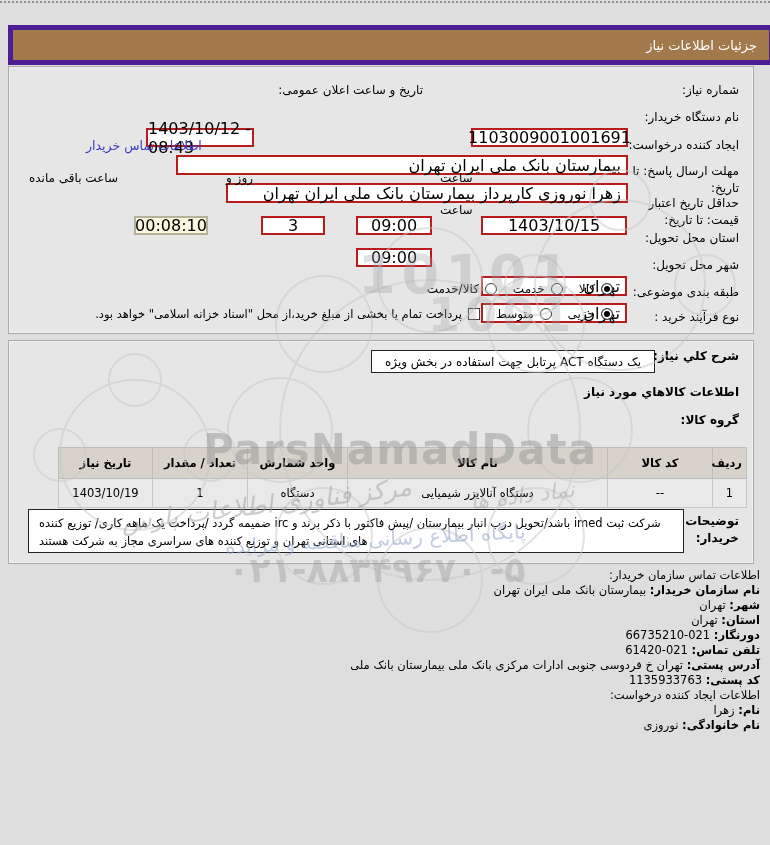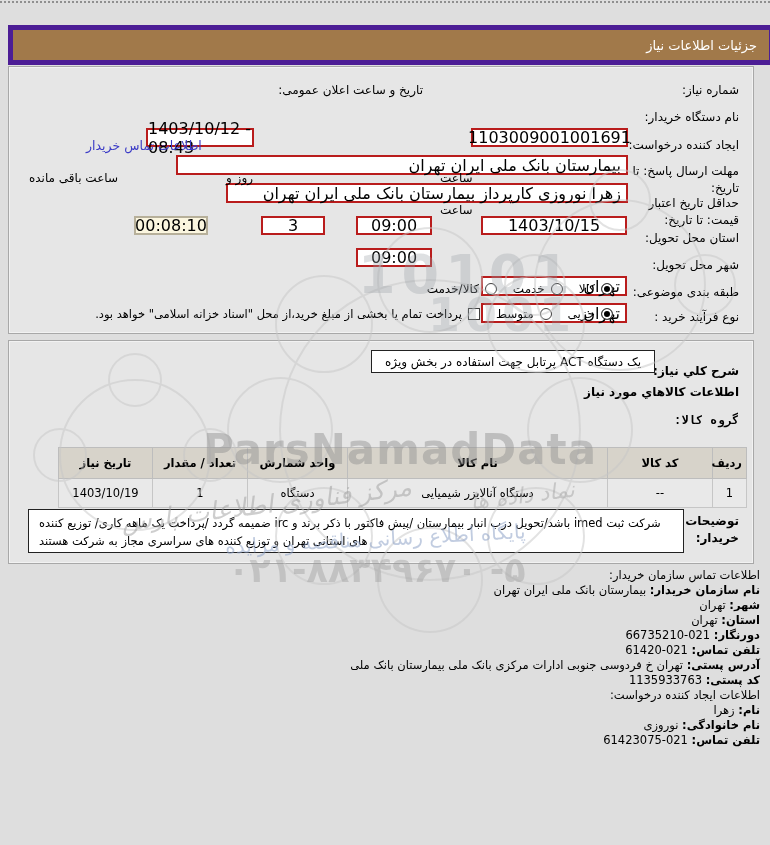--- a/index.html
+++ b/index.html
@@ -165,28 +165,28 @@
         <span>متوسط</span>
       </span>
       <span class="opt">
         <span class="checkbox"></span>
         <span class="small">پرداخت تمام یا بخشی از مبلغ خرید،از محل "اسناد خزانه اسلامی" خواهد بود.</span>
       </span>
     </div>
   </div>
 
   <div class="panel panel2">
-    <span class="lbl b" style="right:14px;top:23px;">شرح کلي نیاز:</span>
+    <span class="lbl b" style="right:14px;top:8px;">شرح کلي نیاز:</span>
     <div class="desc-box">
       <span>یک دستگاه ACT پرتابل جهت استفاده در بخش ویژه</span>
     </div>
 
     <span class="lbl b" style="right:14px;top:44px;">اطلاعات کالاهاي مورد نیاز</span>
 
-    <span class="lbl b" style="right:14px;top:72px;font-family:Liberation Mono, monospace;">گروه کالا:</span>
+    <span class="lbl b" style="right:14px;top:72px;">گروه کالا:</span>
     <div class="box vright" style="left:102px;top:68px;width:572px;height:27px;">
       <span>دارو، پزشکی و سلامت</span>
     </div>
 
     <table class="goods-table">
       <colgroup>
         <col class="c-radif">
           <col class="c-code">
           <col class="c-name">
         <col class="c-unit">
@@ -253,24 +253,20 @@
     </div>
     <div class="iline k">اطلاعات ایجاد کننده درخواست:</div>
     <div class="iline">
       <span class="k">نام:</span>
       <span>زهرا</span>
     </div>
     <div class="iline">
       <span class="k">نام خانوادگی:</span>
       <span>نوروزی</span>
     </div>
-    <div class="iline">
-      <span class="k">تلفن تماس:</span>
-      <span class="ltr">61423075-021</span>
-    </div>
   </div>
 
   <svg class="wm-flowers" width="770" height="845" viewBox="0 0 770 845">
     <g stroke="#c7c7c7" fill="none" stroke-width="2" opacity="0.5">
       <circle cx="430" cy="430" r="150"></circle>
       <circle cx="430" cy="280" r="52"></circle>
         <circle cx="430" cy="580" r="52"></circle>
       <circle cx="280" cy="430" r="52"></circle>
         <circle cx="580" cy="430" r="52"></circle>
       <circle cx="324" cy="324" r="48"></circle>

